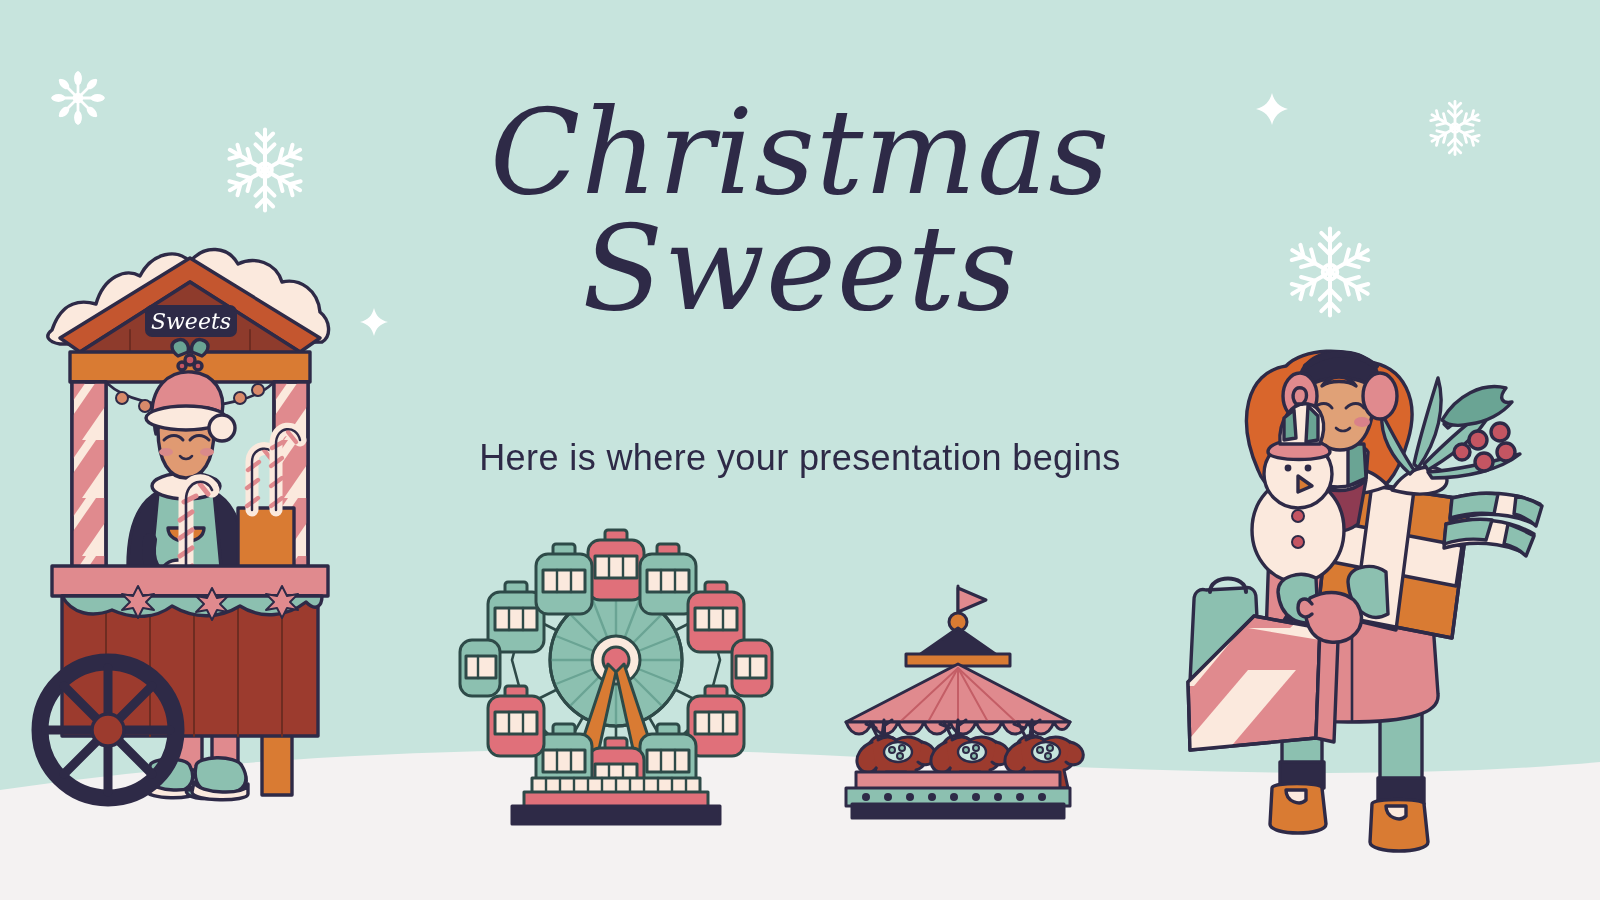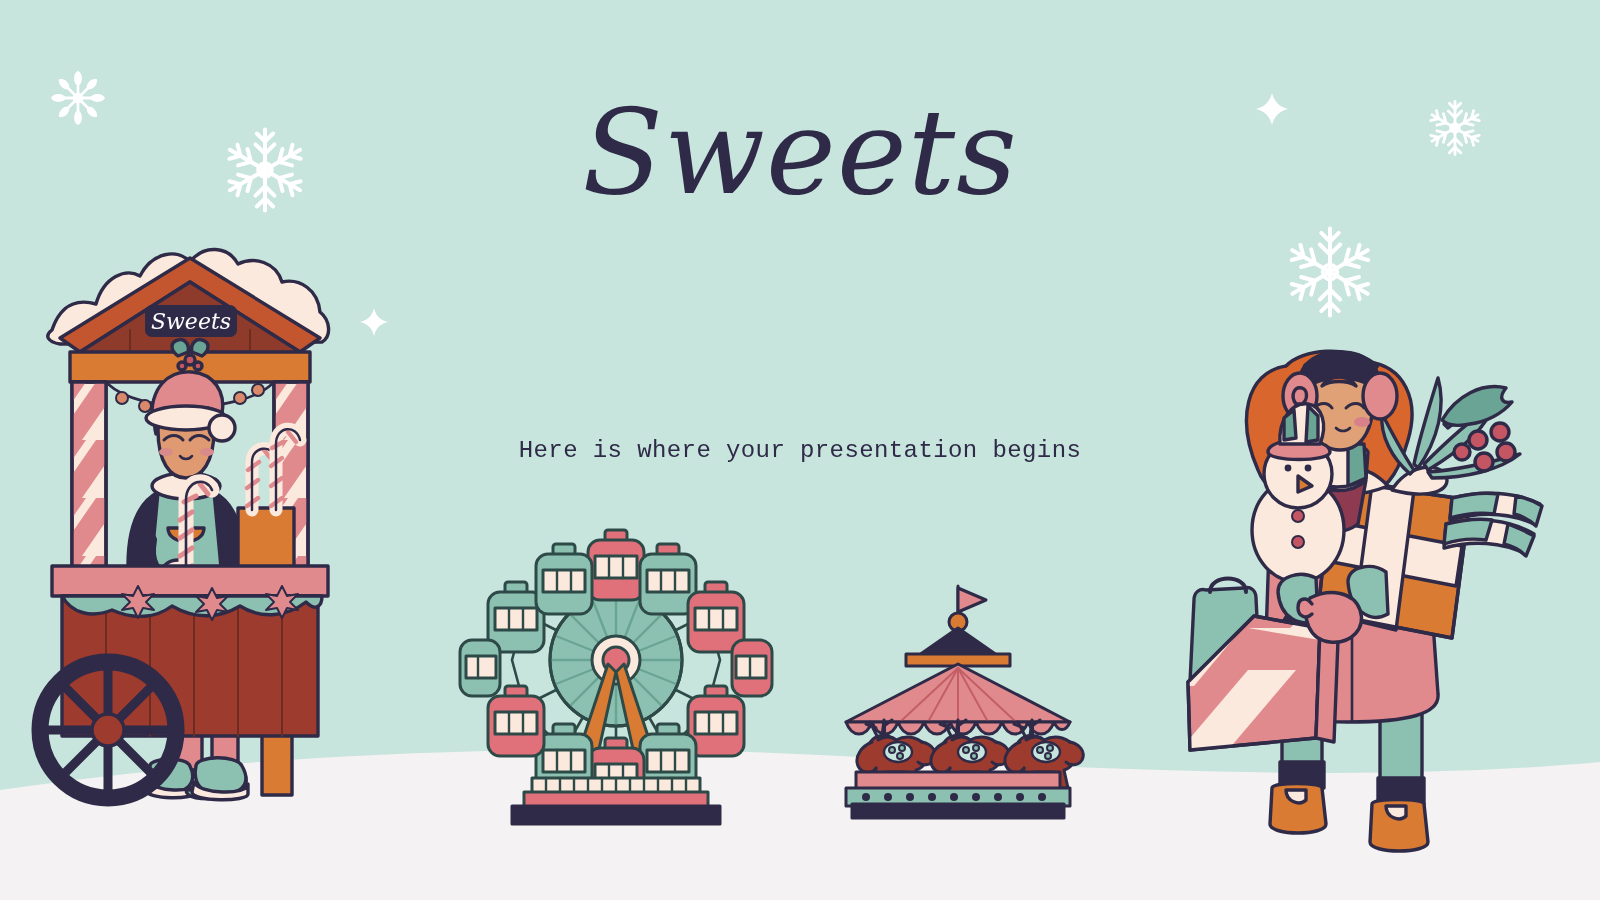--- a/index.html
+++ b/index.html
@@ -26,22 +26,22 @@
     font-weight:400;
     font-size:118px;
     line-height:0.98;
     letter-spacing:1px;
     color:#2e2a47;
   }
   #slide-title .l2 { display:block; }
   #slide-subtitle {
     position:absolute; left:300px; top:437px; width:1000px;
     text-align:center;
-    font-family:Liberation Mono, monospace;
-    font-size:24px; font-weight:400; letter-spacing:0.4px;
+    font-family:Liberation Sans, sans-serif;
+    font-size:36px; font-weight:400; letter-spacing:0.4px;
     color:#2e2a47;
   }
 </style>
 </head>
 <body>
 
 <div id="slide">
 
   <svg class="layer" viewBox="0 0 1600 900">
     <rect x="0" y="0" width="1600" height="900" fill="#c7e4dd"></rect>
@@ -821,18 +821,19 @@
 
       <path d="M1278,592 C1278,576 1300,570 1316,578 L1318,620 C1300,628 1280,618 1278,592 Z" fill="#8cc0b0"></path>
       <path d="M1348,582 C1348,566 1372,562 1386,572 L1388,614 C1370,624 1350,610 1348,582 Z" fill="#8cc0b0"></path>
       <path d="M1310,598 C1330,588 1354,592 1360,610 C1366,628 1352,644 1330,642 C1310,640 1300,618 1310,598 Z" fill="#e08a8e"></path>
       <path d="M1312,604 C1306,596 1298,598 1298,608 C1298,616 1306,620 1312,614" fill="#e08a8e"></path>
     </g>
   </svg>
 
   <div id="title-block">
     <div id="slide-title">
+      <span>Christmas</span>
       <span class="l2">Sweets</span>
     </div>
   </div>
   <div id="slide-subtitle">Here is where your presentation begins</div>
 
 </div>
 
 </body></html>

